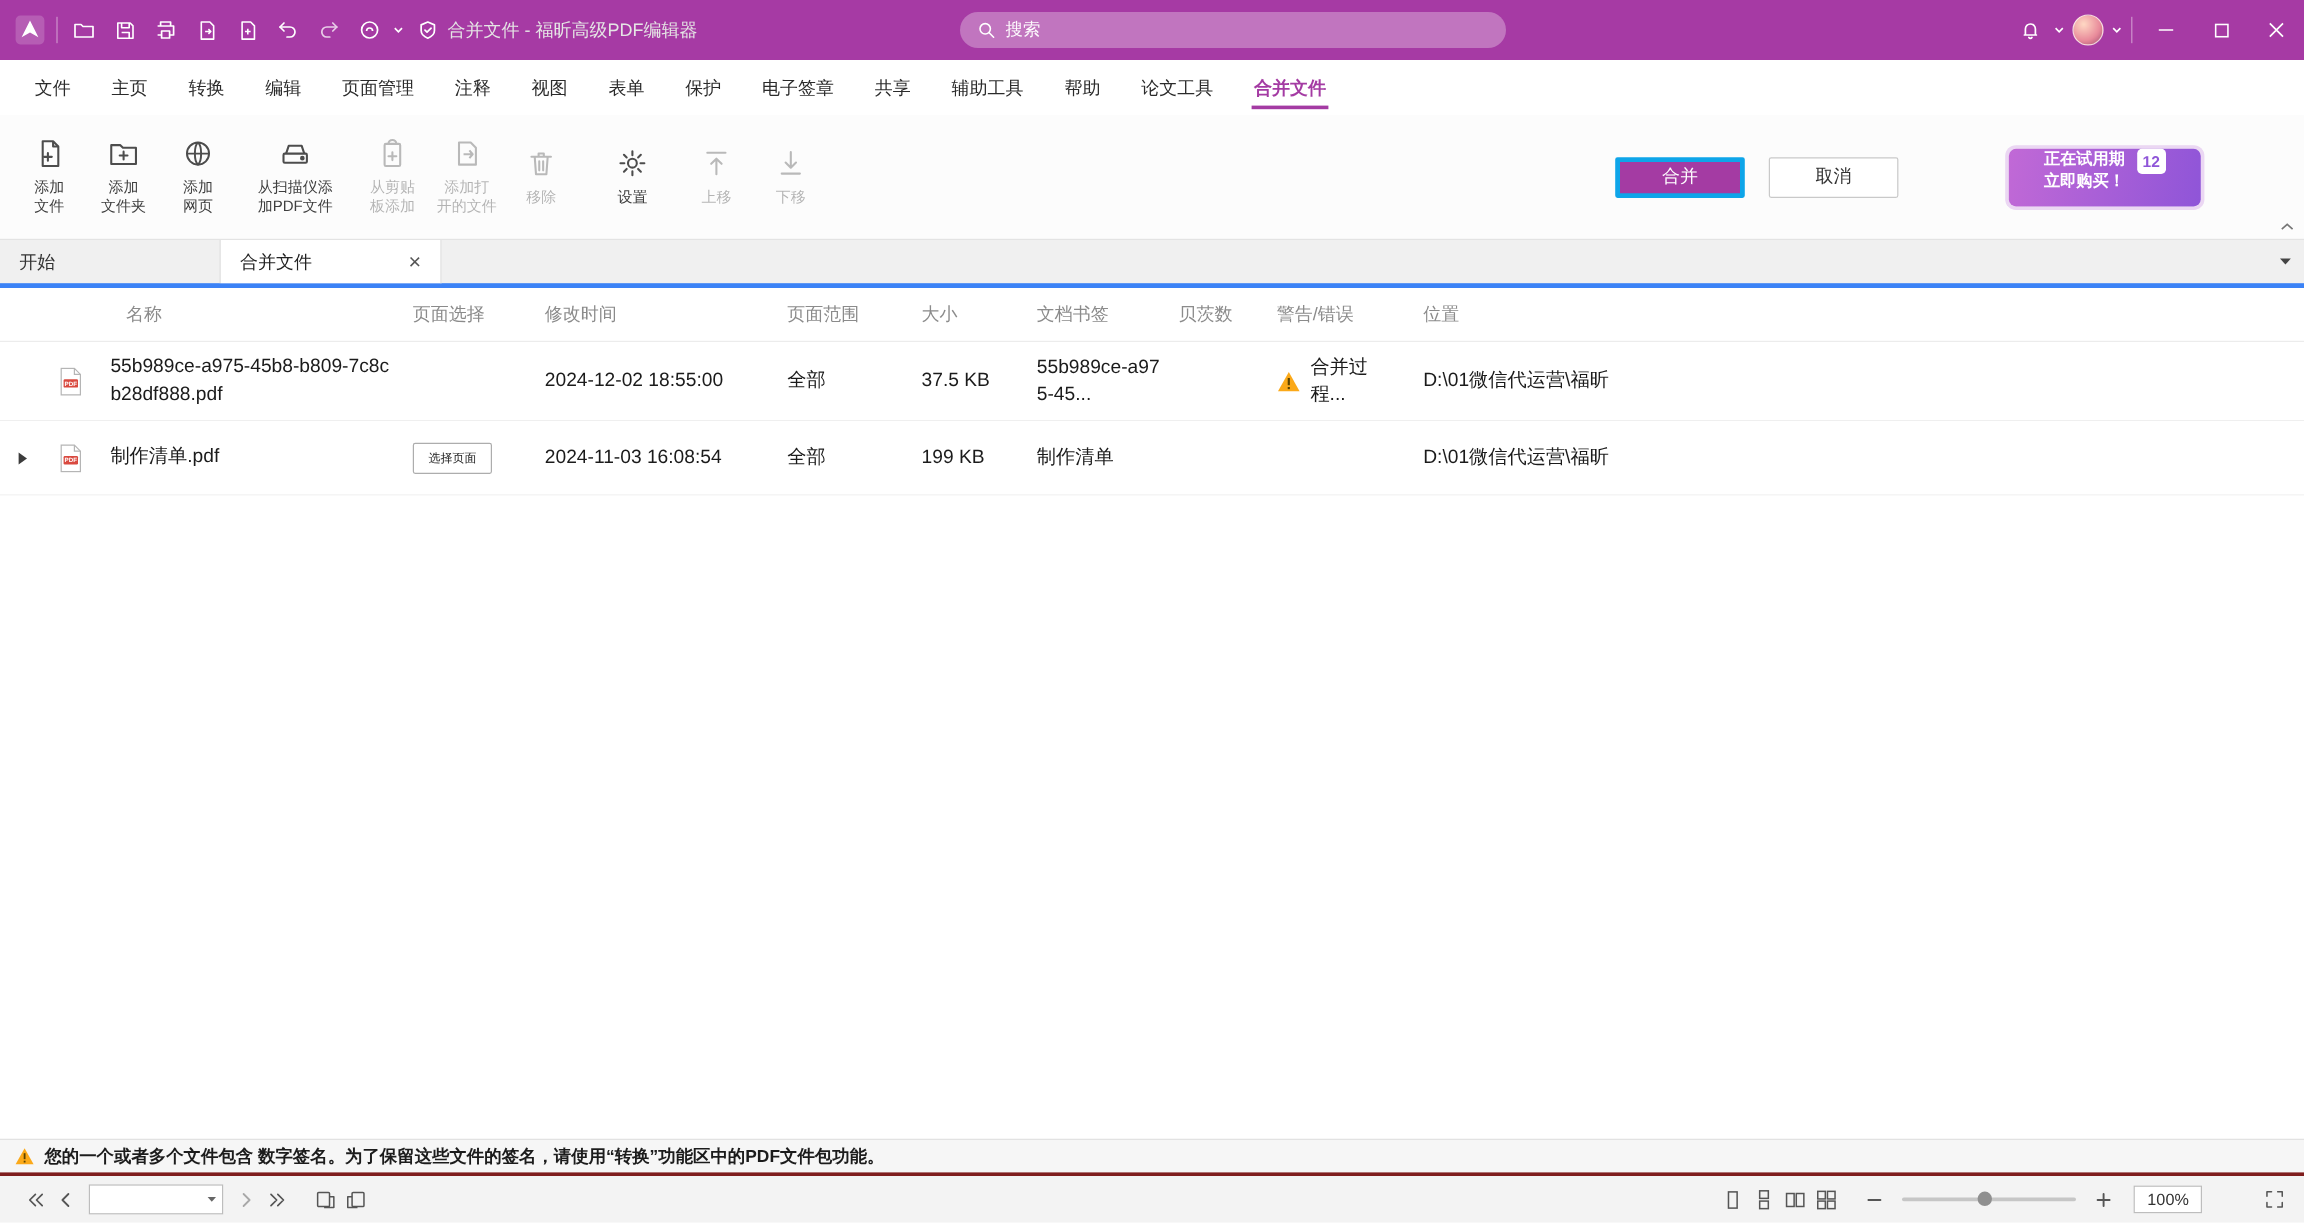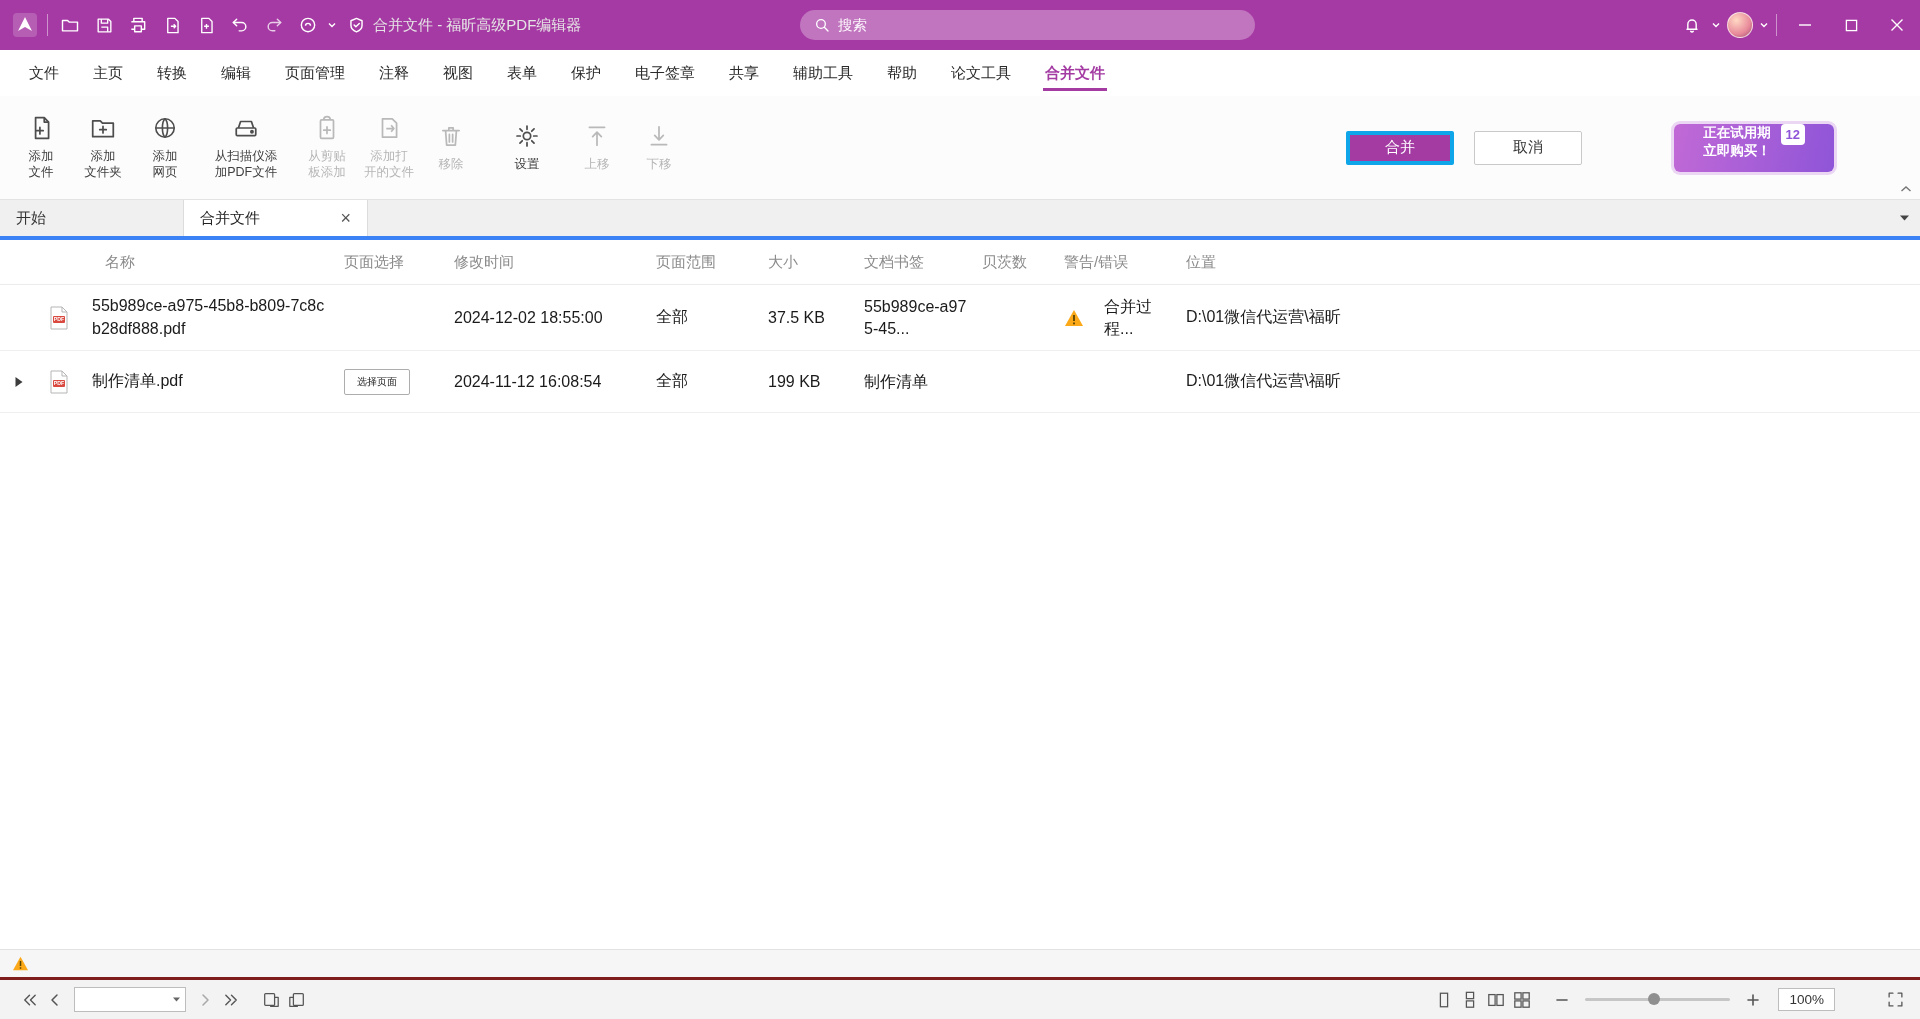--- a/index.html
+++ b/index.html
@@ -53,21 +53,21 @@
   .grid{display:grid;grid-template-columns:38px 42px 262px 110px 202px 112px 96px 118px 82px 122px 1fr;align-items:center}
   .thead{flex:0 0 45px;height:45px;color:#8b8b8b;font-size:15px;background:#fff;border-bottom:1px solid #ececec}
   .thead .h{padding-left:2px}
   .thead .h.name{padding-left:25px}
   .trow{background:#fff;border-bottom:1px solid #efefef;font-size:16px;color:#1b1b1b}
   .trow.r1{flex:0 0 66px;height:66px}
   .trow.r2{flex:0 0 62px;height:62px}
   .cell-name{padding-left:12px;line-height:1.38;word-break:break-all;max-width:252px}
   .cell{padding-left:2px}
   .cell-bookmark{padding-right:10px;line-height:1.35;word-break:break-all}
-  .cell-warning{display:flex;align-items:center;gap:20px}
+  .cell-warning{display:flex;align-items:center;gap:8px}
   .cell-warning .wtext{width:54px;line-height:1.35}
   .pagesel-btn{font-size:10px;padding:5px 12px;border:1px solid #adadad;background:#fff;border-radius:2px;color:#222;font-family:inherit}
   .expander{justify-self:center}
   .fileicon{justify-self:center}
 
   .filler{flex:1 1 auto;background:#fff}
 
   
   .statusbar{flex:0 0 28px;background:#f6f6f6;border-top:1px solid #e2e2e2;display:flex;align-items:center;gap:8px;padding-left:12px;font-size:14.5px;font-weight:bold;color:#1c1c1c}
 
@@ -386,39 +386,40 @@
         <path d="M2 1h11l5 5v17H2z" fill="#fff" stroke="#b5b5b5"></path>
         <path d="M13 1v5h5" fill="none" stroke="#b5b5b5"></path>
         <rect x="4" y="10" width="12" height="7" rx="1" fill="#d9493f"></rect>
         <text x="10" y="15.4" font-size="5.2" fill="#fff" text-anchor="middle" font-weight="bold">PDF</text>
       </svg>
   </span>
   <span class="cell-name">制作清单.pdf</span>
   <span class="cell">
     <button class="pagesel-btn">选择页面</button>
   </span>
-  <span class="cell">2024-11-12 16:08:54</span>
+  <span class="cell">2024-11-03 16:08:54</span>
   <span class="cell">全部</span>
   <span class="cell">199 KB</span>
   <span class="cell cell-bookmark">制作清单</span>
   <span class="cell"></span>
   <span class="cell"></span>
   <span class="cell">D:\01微信代运营\福昕</span>
 </div>
 
 <div class="filler"></div>
 
 <div class="statusbar">
   <span>
     <svg width="17" height="15" viewBox="0 0 20 18">
         <path d="M10 1L19 17H1z" fill="#FBA919"></path>
         <rect x="9.1" y="6" width="1.8" height="6" fill="#5b4300"></rect>
         <rect x="9.1" y="13.5" width="1.8" height="1.8" fill="#5b4300"></rect>
       </svg>
   </span>
+  <span>您的一个或者多个文件包含 数字签名。为了保留这些文件的签名，请使用“转换”功能区中的PDF文件包功能。</span>
 </div>
 
 <div class="bottombar">
   <span class="bb-icon">
     <svg width="17" height="14" viewBox="0 0 18 14" fill="none" stroke="currentColor" stroke-width="1.5" stroke-linecap="round" stroke-linejoin="round">
         <path d="M9 2L4 7l5 5M15 2l-5 5 5 5"></path>
       </svg>
   </span>
   <span class="bb-icon">
     <svg width="12" height="14" viewBox="0 0 12 14" fill="none" stroke="currentColor" stroke-width="1.5" stroke-linecap="round" stroke-linejoin="round">

